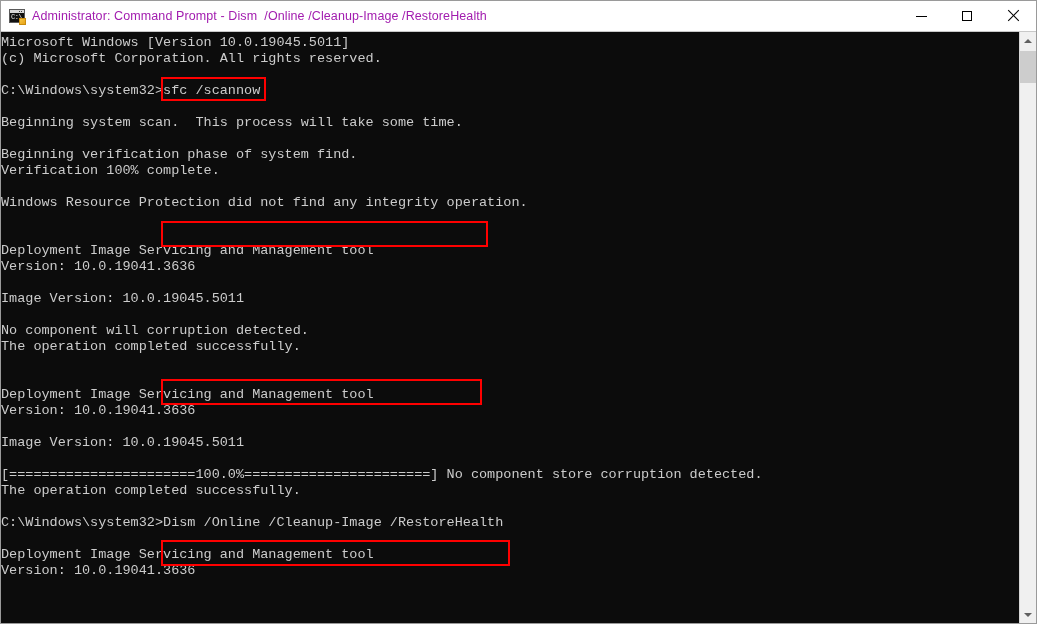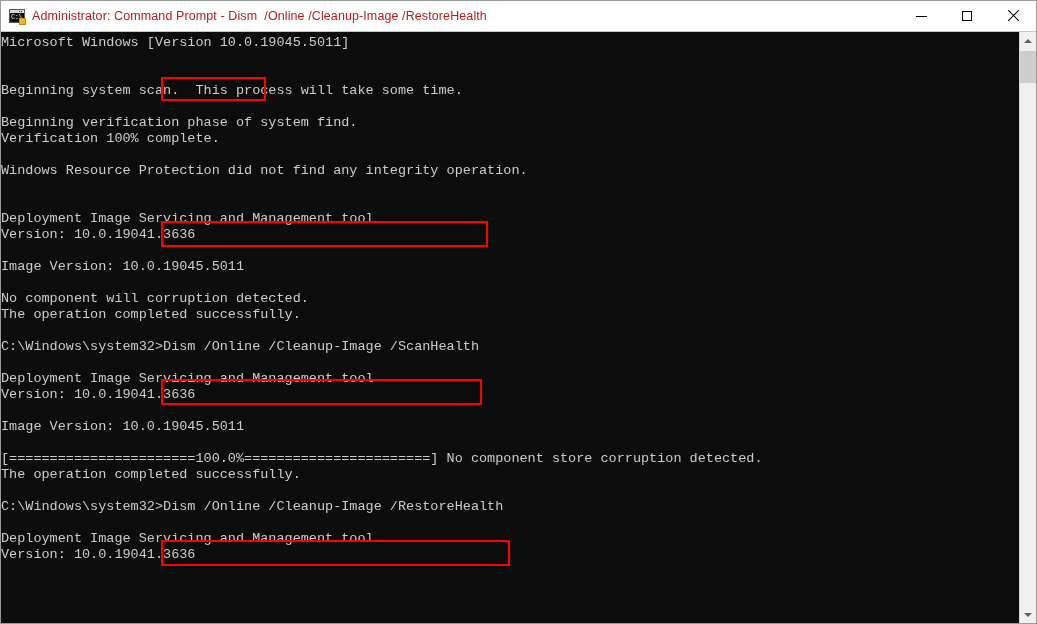--- a/index.html
+++ b/index.html
@@ -93,21 +93,21 @@
     right: -1px;
     bottom: -1px;
     width: 7px;
     height: 7px;
     background: linear-gradient(135deg, #f5c542 0%, #e8a317 100%);
     border: 1px solid #c98b0d;
     box-sizing: border-box;
   }
   .title-text {
     font-size: 12.5px;
-    color: #b91c1c;
+    color: #a21caf;
     white-space: pre;
     letter-spacing: 0.1px;
     user-select: none;
   }
   .winbtns {
     position: absolute;
     right: 0;
     top: 0;
     height: 30px;
     display: flex;
@@ -251,39 +251,40 @@
         <div class="glyph-close"></div>
       </div>
     </div>
   </div>
 
   <div class="console-area">
 
     <div class="console" id="console">
       <div id="console-lines">
           <div class="line">Microsoft Windows [Version 10.0.19045.5011]</div>
-          <div class="line">&nbsp;</div>
+          <div class="line">(c) Microsoft Corporation. All rights reserved.</div>
+          <div class="line">&nbsp;</div>
+          <div class="line">C:\Windows\system32&gt;sfc /scannow</div>
           <div class="line">&nbsp;</div>
           <div class="line">Beginning system scan.  This process will take some time.</div>
           <div class="line">&nbsp;</div>
           <div class="line">Beginning verification phase of system find.</div>
           <div class="line">Verification 100% complete.</div>
           <div class="line">&nbsp;</div>
           <div class="line">Windows Resource Protection did not find any integrity operation.</div>
           <div class="line">&nbsp;</div>
           <div class="line">&nbsp;</div>
           <div class="line">Deployment Image Servicing and Management tool</div>
           <div class="line">Version: 10.0.19041.3636</div>
           <div class="line">&nbsp;</div>
           <div class="line">Image Version: 10.0.19045.5011</div>
           <div class="line">&nbsp;</div>
           <div class="line">No component will corruption detected.</div>
           <div class="line">The operation completed successfully.</div>
           <div class="line">&nbsp;</div>
-          <div class="line">C:\Windows\system32&gt;Dism /Online /Cleanup-Image /ScanHealth</div>
           <div class="line">&nbsp;</div>
           <div class="line">Deployment Image Servicing and Management tool</div>
           <div class="line">Version: 10.0.19041.3636</div>
           <div class="line">&nbsp;</div>
           <div class="line">Image Version: 10.0.19045.5011</div>
           <div class="line">&nbsp;</div>
           <div class="line">[=======================100.0%=======================] No component store corruption detected.</div>
           <div class="line">The operation completed successfully.</div>
           <div class="line">&nbsp;</div>
           <div class="line">C:\Windows\system32&gt;Dism /Online /Cleanup-Image /RestoreHealth</div>

